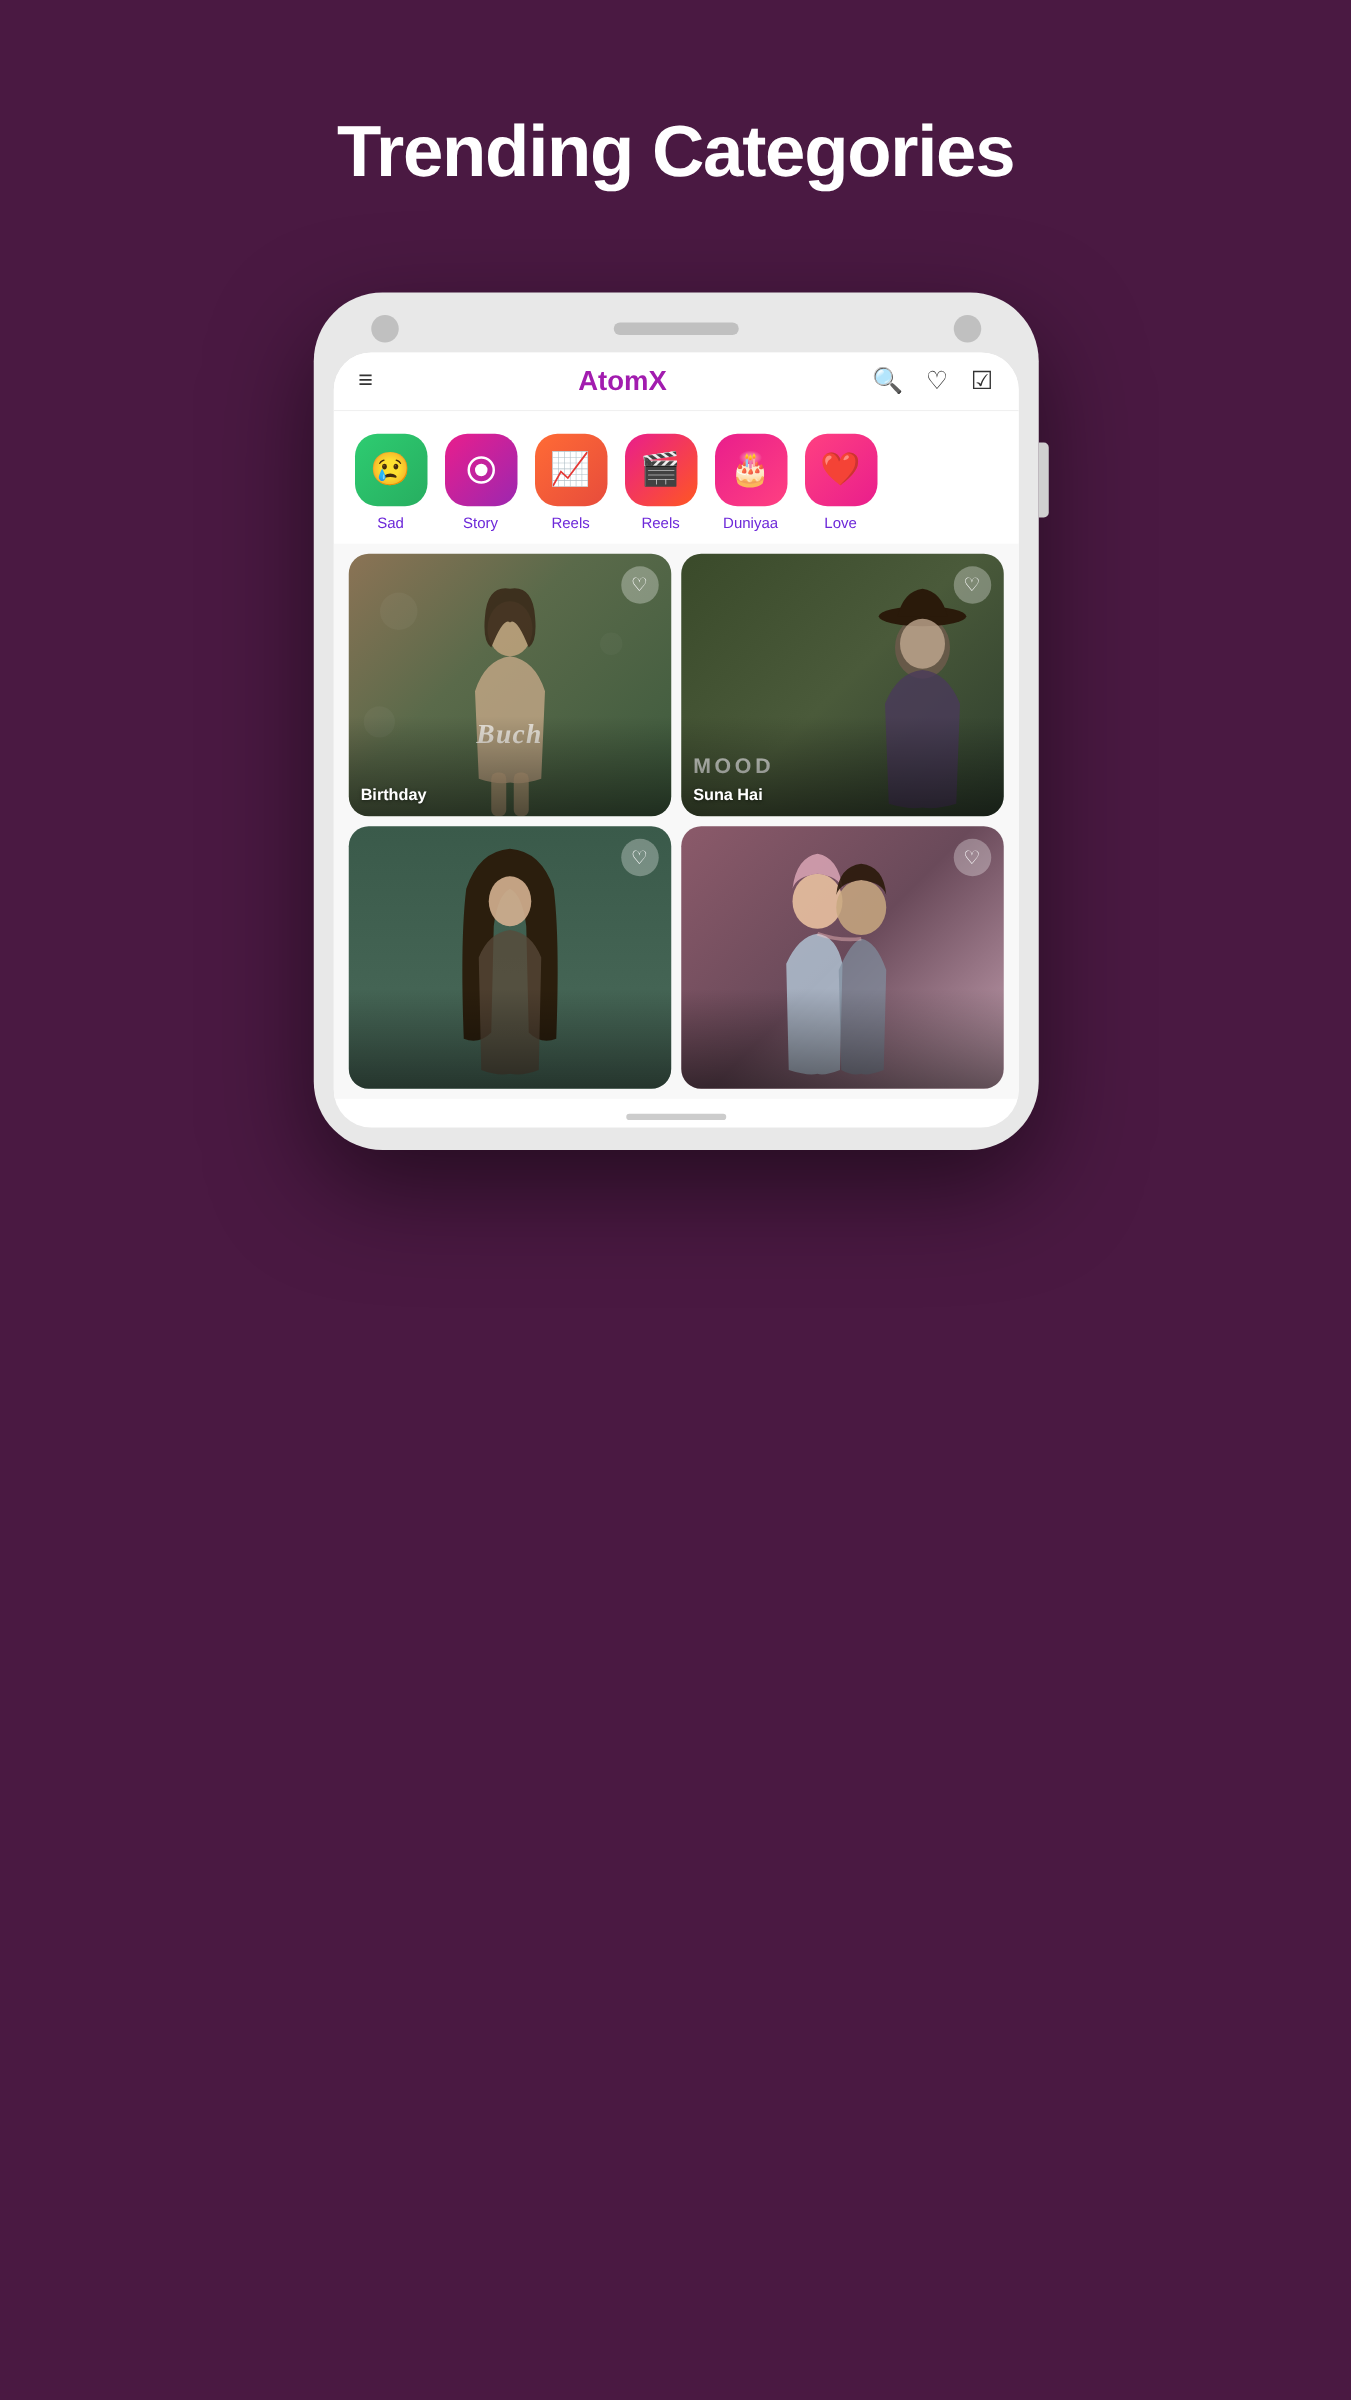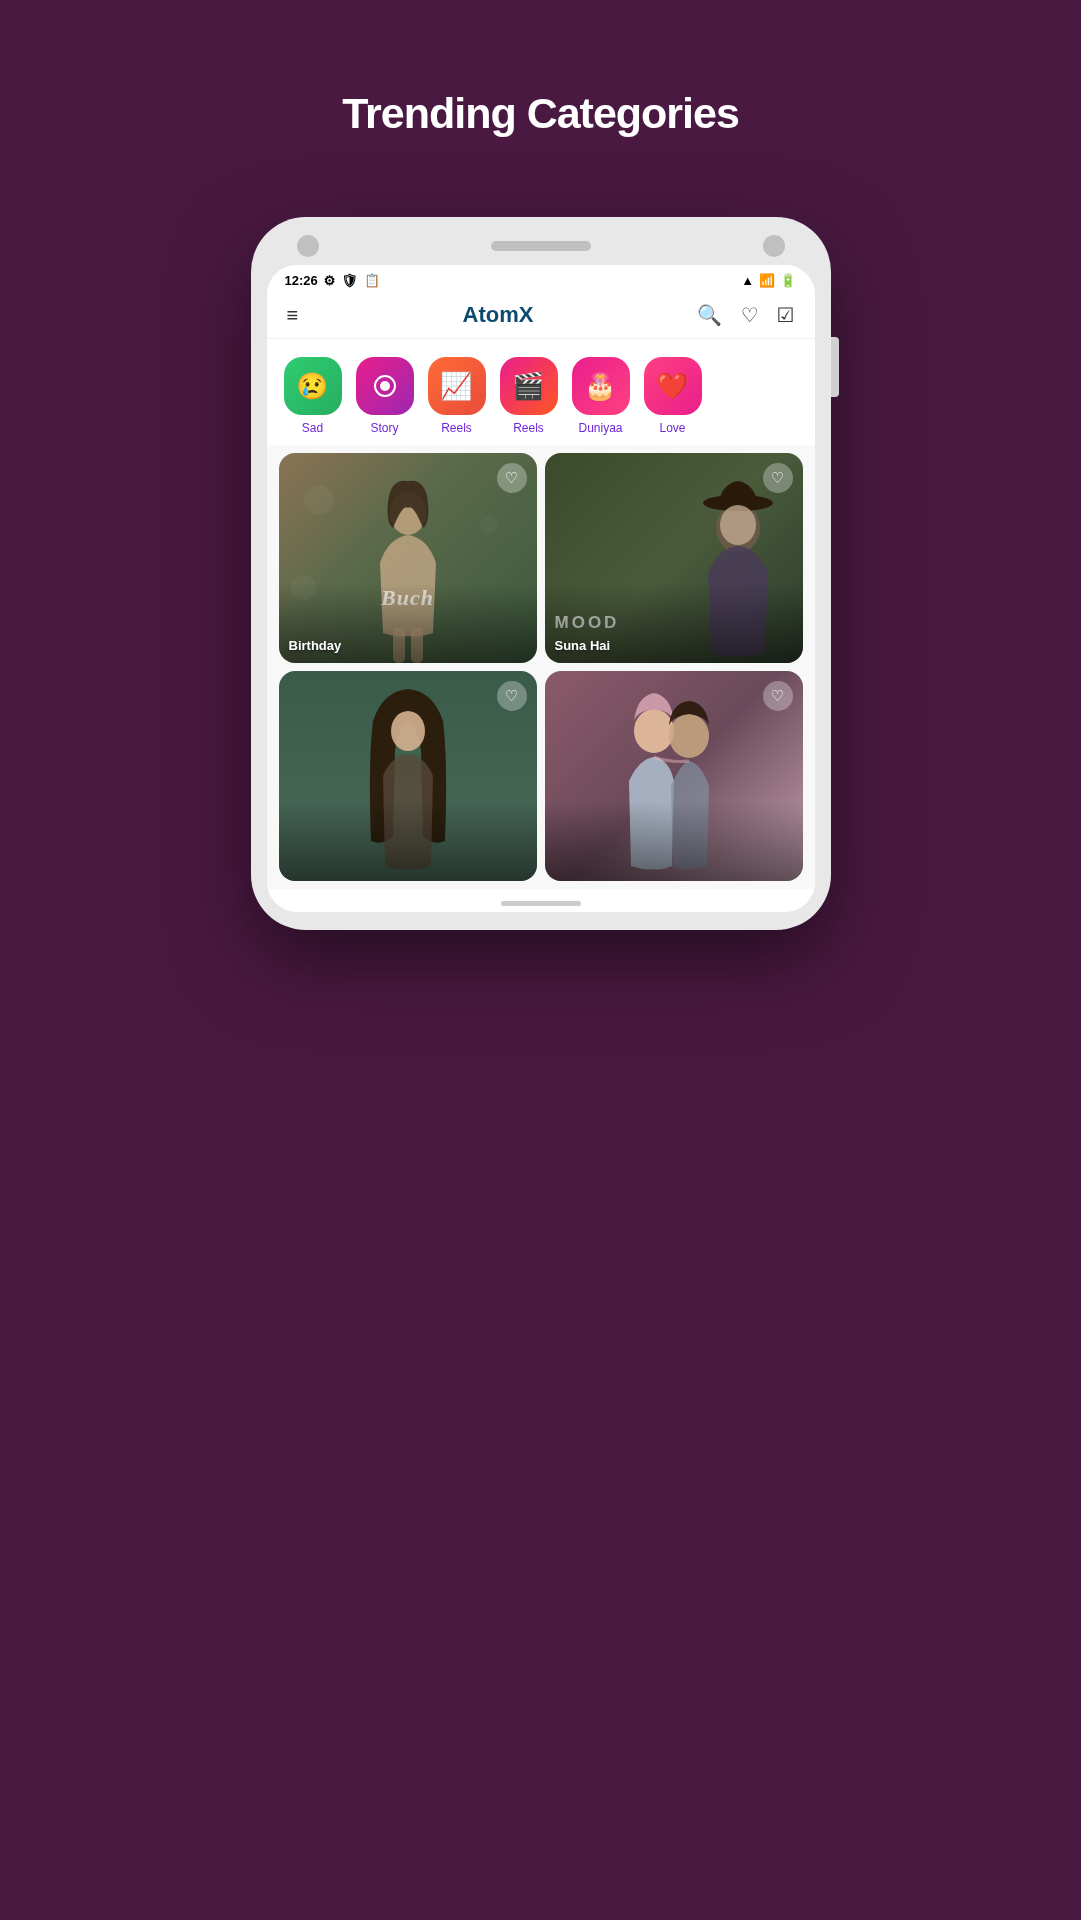--- a/index.html
+++ b/index.html
@@ -14,21 +14,21 @@
       overflow-x: hidden;
     }
 
     .page-header {
       text-align: center;
       padding-top: 90px;
       padding-bottom: 20px;
     }
     .page-title {
       color: #ffffff;
-      font-size: 43px;
+      font-size: 58px;
       font-weight: 800;
       letter-spacing: -1px;
       line-height: 1.1;
     }
     .page-subtitle {
       color: rgba(255,255,255,0.45);
       font-size: 30px;
       margin-top: 40px;
       font-weight: 400;
     }
@@ -88,21 +88,21 @@
     
     .app-bar {
       background: #fff;
       display: flex;
       align-items: center;
       justify-content: space-between;
       padding: 10px 20px 10px;
       border-bottom: 1px solid #f0f0f0;
     }
     .hamburger-icon { font-size: 20px; color: #333; cursor: pointer; }
-    .app-name { font-size: 22px; font-weight: 700; color: #0c4a6e; }
+    .app-name { font-size: 22px; font-weight: 700; color: #a21caf; }
     .app-bar-actions { display: flex; gap: 18px; align-items: center; }
     .action-icon { font-size: 20px; color: #333; cursor: pointer; }
 
     
     .categories-row {
       display: flex;
       align-items: flex-start;
       gap: 12px;
       padding: 18px 16px 10px;
       overflow-x: auto;
@@ -237,33 +237,20 @@
   <div class="phone-frame">
 
     <div class="phone-top-bar">
       <div class="camera-dot"></div>
       <div class="speaker"></div>
       <div class="camera-dot"></div>
     </div>
 
     <div class="phone-screen">
 
-      <div class="status-bar">
-        <div class="status-left">
-          <span>12:26</span>
-          <span class="status-icon">⚙</span>
-          <span class="status-icon">🛡</span>
-          <span class="status-icon">📋</span>
-        </div>
-        <div class="status-right">
-          <span class="status-icon">▲</span>
-          <span class="status-icon">📶</span>
-          <span class="status-icon">🔋</span>
-        </div>
-      </div>
 
       <div class="app-bar">
         <span class="hamburger-icon">≡</span>
         <span class="app-name">AtomX</span>
         <div class="app-bar-actions">
           <span class="action-icon">🔍</span>
           <span class="action-icon">♡</span>
           <span class="action-icon">☑</span>
         </div>
       </div>

